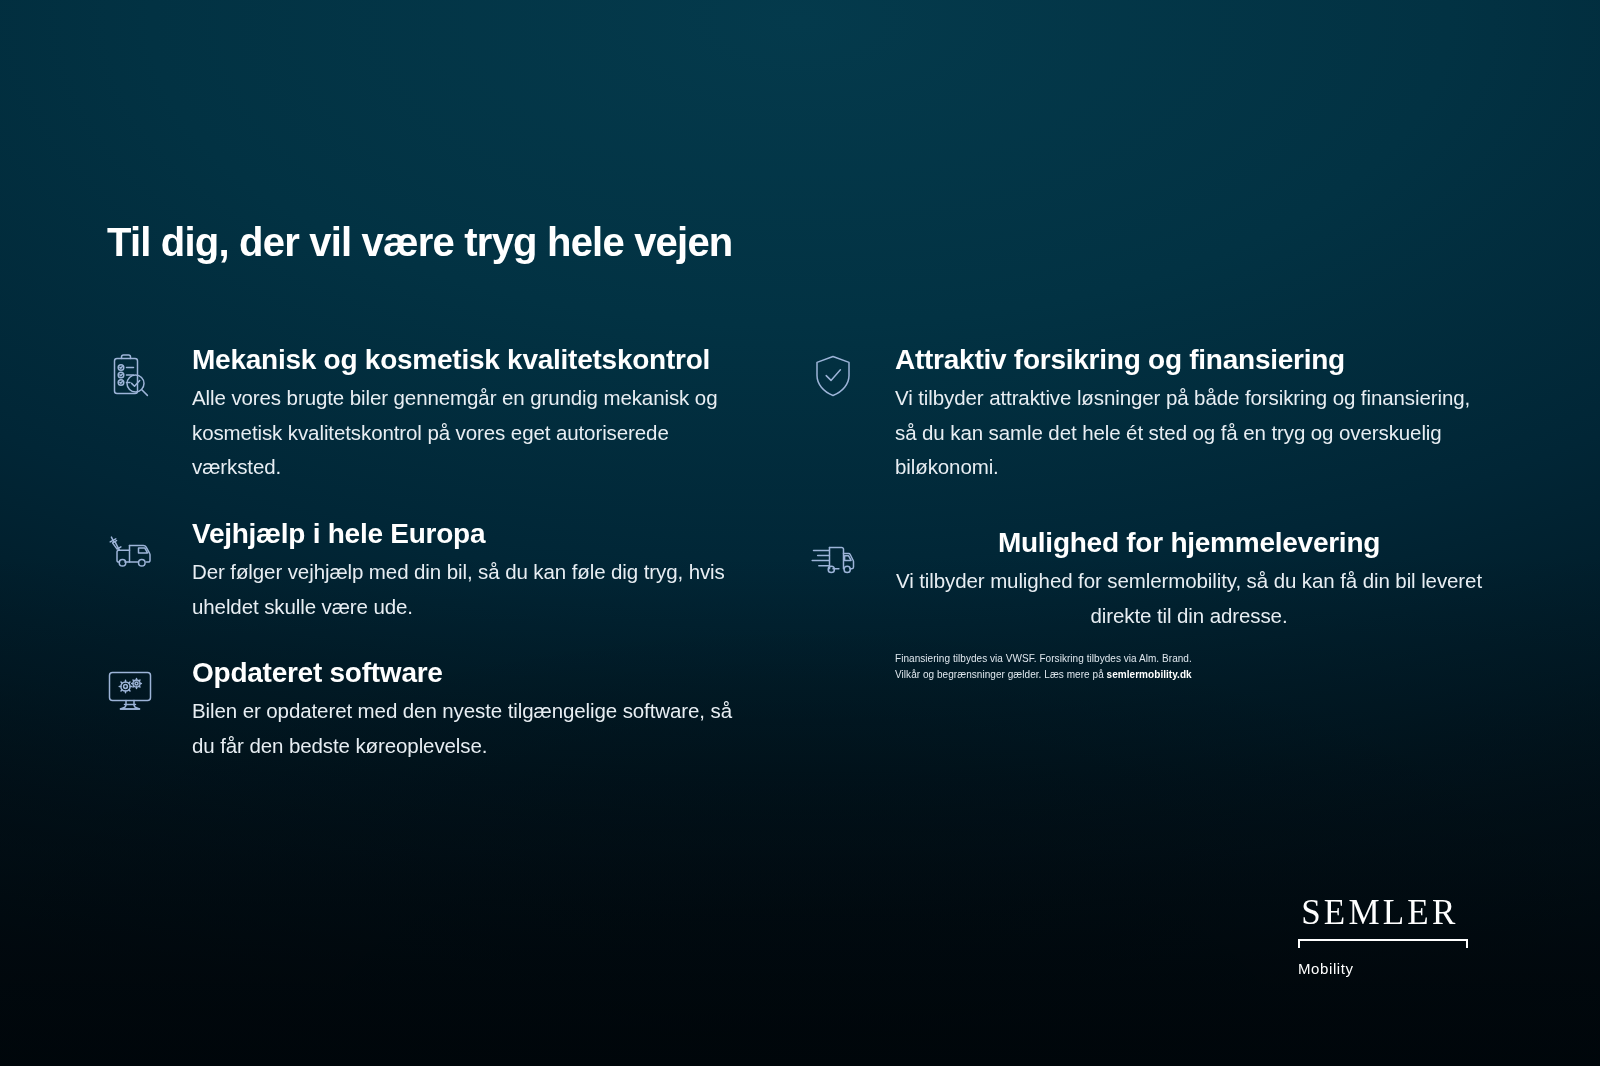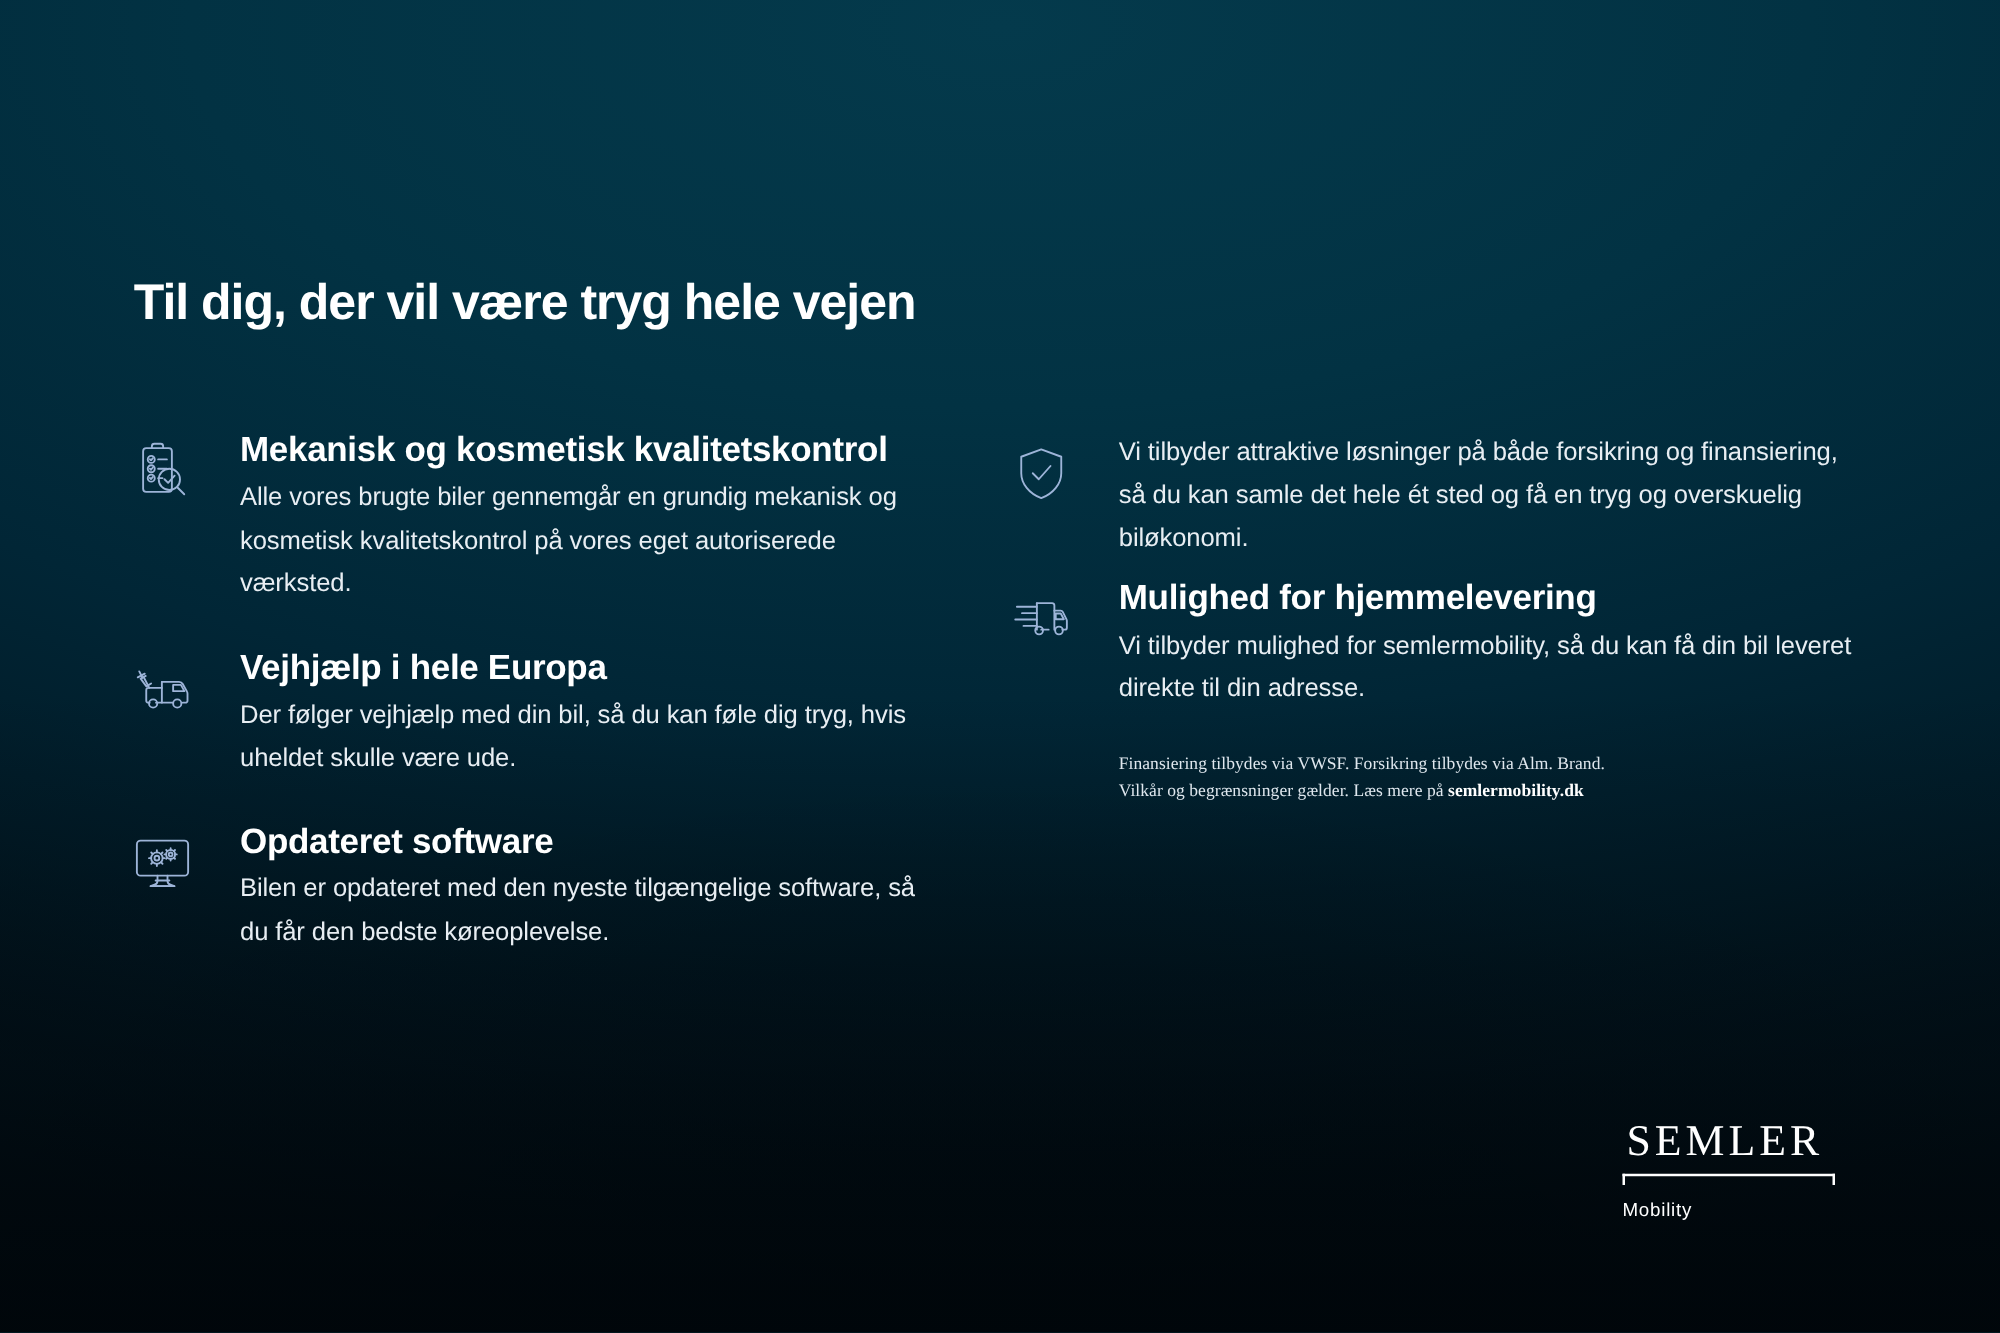--- a/index.html
+++ b/index.html
@@ -85,32 +85,31 @@
   .feat-body {
     margin: 3px 0 0 0;
     font-size: 20.5px;
     line-height: 1.68;
     font-weight: 400;
     letter-spacing: -0.1px;
     color: #e8eef3;
   }
 
   
-  .col-right .feature + .feature { margin-top: 12px; }
+  .col-right .feature + .feature { margin-top: 40px; text-align: center; }
 
   
   .disclaimer {
-    margin: 32px 0 0 0;
+    margin: 18px 0 0 0;
     padding-left: 92px;
-    font-size: 14px;
+    font-size: 10px;
     line-height: 1.62;
     color: #dfe7ee;
     letter-spacing: 0.05px;
     max-width: 560px;
-    font-family: Liberation Serif, serif;
   }
   .disclaimer .strong { font-weight: 700; color: #ffffff; }
 
   
   .logo {
     position: absolute;
     left: 1298px;
     top: 895px;
     width: 170px;
     z-index: 3;
@@ -228,20 +227,21 @@
 
   <div class="col col-right">
 
     <div class="feature">
       <span class="feat-icon">
         <svg viewBox="0 0 52 52" fill="none" stroke="#9db4d8" stroke-width="1.5" stroke-linecap="round" stroke-linejoin="round">
           <path d="M26 6.5 10 12.4v13.1c0 8.4 6.3 16.3 16 20 9.7-3.7 16-11.6 16-20V12.4L26 6.5Z"></path>
           <path d="M19.2 25.6l4.8 4.8 9.4-10.6"></path>
         </svg>
       </span>
+      <h2 class="feat-title">Attraktiv forsikring og finansiering</h2>
       <p class="feat-body">Vi tilbyder attraktive løsninger på både forsikring og finansiering, så du kan samle det hele ét sted og få en tryg og overskuelig biløkonomi.</p>
     </div>
 
     <div class="feature">
       <span class="feat-icon">
         <svg viewBox="0 0 52 52" fill="none" stroke="#9db4d8" stroke-width="1.5" stroke-linecap="round" stroke-linejoin="round">
           <path d="M22.5 14.5h12.2a1.8 1.8 0 0 1 1.8 1.8v19.4"></path>
           <path d="M22.5 14.5v21.2"></path>
           <path d="M36.5 20.5h5.1c.7 0 1.3.4 1.6 1l3 6c.2.4.3.8.3 1.2v5.4a1.6 1.6 0 0 1-1.6 1.6h-2"></path>
           <path d="M31.9 35.7H26"></path>

